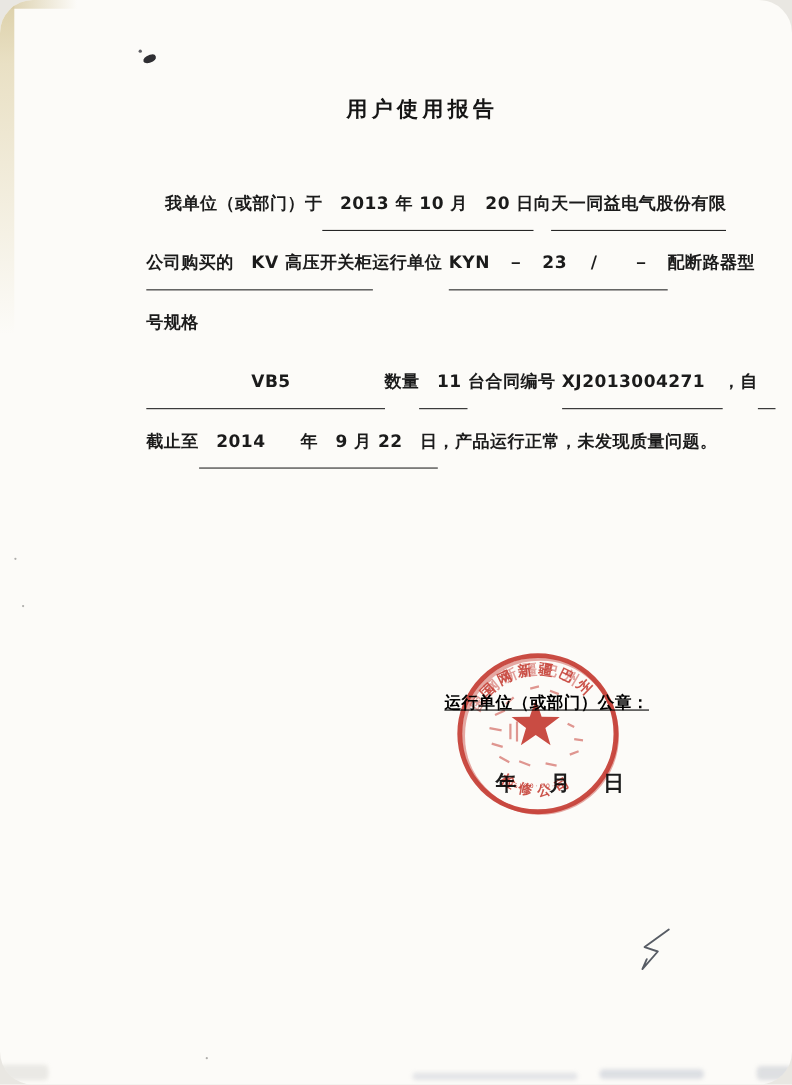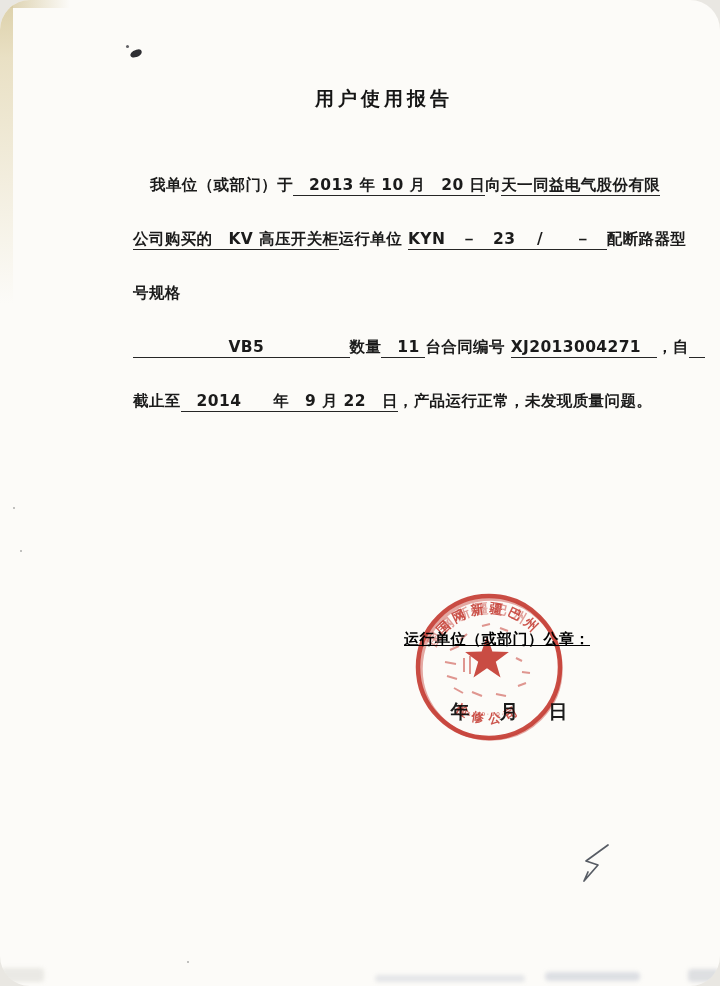--- a/index.html
+++ b/index.html
@@ -35,21 +35,21 @@
   
   .doc-body{
     position:absolute;left:133px;top:158px;width:575px;
     font-size:15.5px;font-weight:700;letter-spacing:.4px;
   }
   .doc-line{height:54px;line-height:54px;white-space:pre;color:#1b1b1b;}
   .doc-line.indent{padding-left:17px;}
   .seg{display:inline;}
   .seg.ul{
     border-bottom:1.6px solid #262626;
-    padding-bottom:1px;
+    padding-bottom:15px;
   }
   
   .seal-caption{
     position:absolute;left:404px;top:630px;
     font-size:15px;font-weight:700;letter-spacing:.5px;color:#000000;z-index:2;text-decoration:underline;
   }
   .date-line{
     position:absolute;left:424px;top:677px;
     font-size:19px;font-weight:700;color:#1b1b1b;z-index:2;white-space:pre;
   }

